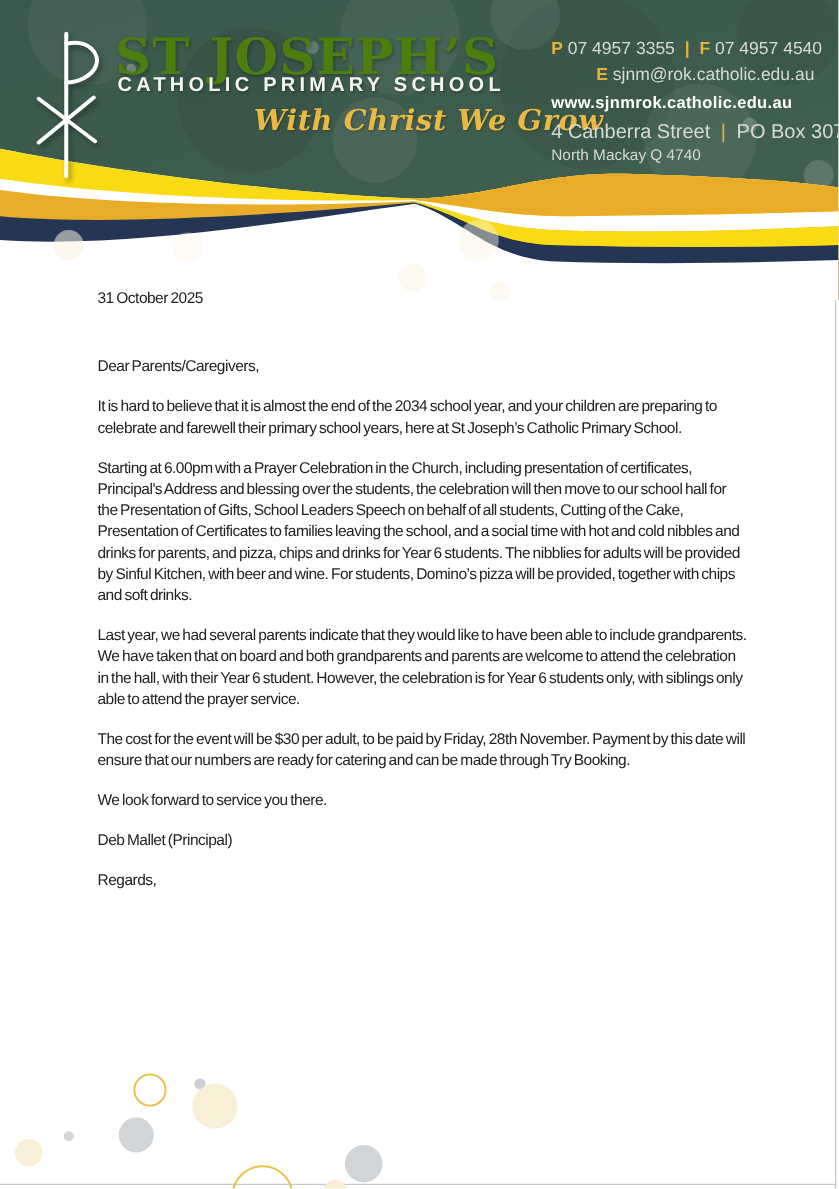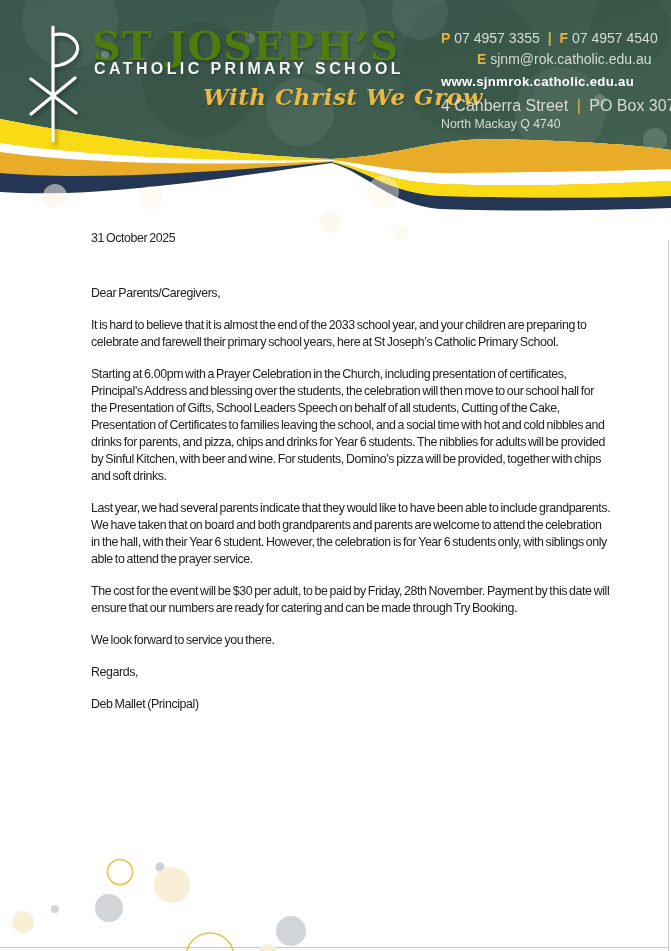--- a/index.html
+++ b/index.html
@@ -31,21 +31,21 @@
   .contact{position:absolute;left:441px;top:0;z-index:2;color:#d6dbd4;}
   .c-line{position:absolute;left:0;white-space:nowrap;font-size:14px;line-height:1;}
   .c1{top:31px;} .c2{top:52px;padding-left:36px;} .c3{top:75px;font-size:13.2px;font-weight:bold;color:#ffffff;letter-spacing:.3px;}
   .c4{top:98px;font-size:16px;} .c5{top:118px;font-size:12.3px;}
   .gold{color:#e8b23a;} .b{font-weight:bold;}
   .sep{padding:0 4px;}
   
   .letter{
     position:absolute;left:78px;top:230px;width:520px;z-index:2;
     color:#222222;font-size:12.4px;line-height:17px;
-    letter-spacing:-0.4px;word-spacing:-1px;margin-left:13px;
+    letter-spacing:-0.4px;word-spacing:-1px;
   }
   .letter p{margin:0 0 15px 0;}
   .letter p.date{margin-bottom:38px;}
   
   .edge-right{position:absolute;left:668px;top:240px;width:1px;height:711px;background:#c9c9c9;z-index:0;}
   .edge-bottom{position:absolute;left:0;top:947px;width:669px;height:1px;background:#c9c9c9;z-index:0;}
   .decor-svg{position:absolute;left:0;top:811px;z-index:1;display:block;}
 </style>
 </head>
 <body>
@@ -128,27 +128,27 @@
       <span>4 Canberra Street</span>
       <span class="gold sep">|</span>
       <span>PO Box 3077</span>
     </div>
     <div class="c-line c5">North Mackay Q 4740</div>
   </div>
 
   <div class="letter">
     <p class="date">31 October 2025</p>
     <p>Dear Parents/Caregivers,</p>
-    <p>It is hard to believe that it is almost the end of the 2033 school year, and your children are preparing to celebrate and farewell their primary school years, here at St Joseph’s Catholic Primary School.</p>
+    <p>It is hard to believe that it is almost the end of the 2034 school year, and your children are preparing to celebrate and farewell their primary school years, here at St Joseph’s Catholic Primary School.</p>
     <p>Starting at 6.00pm with a Prayer Celebration in the Church, including presentation of certificates, Principal's Address and blessing over the students, the celebration will then move to our school hall for the Presentation of Gifts, School Leaders Speech on behalf of all students, Cutting of the Cake, Presentation of Certificates to families leaving the school, and a social time with hot and cold nibbles and drinks for parents, and pizza, chips and drinks for Year 6 students. The nibblies for adults will be provided by Sinful Kitchen, with beer and wine. For students, Domino’s pizza will be provided, together with chips and soft drinks.</p>
     <p>Last year, we had several parents indicate that they would like to have been able to include grandparents. We have taken that on board and both grandparents and parents are welcome to attend the celebration in the hall, with their Year 6 student. However, the celebration is for Year 6 students only, with siblings only able to attend the prayer service.</p>
     <p>The cost for the event will be $30 per adult, to be paid by Friday, 28th November. Payment by this date will ensure that our numbers are ready for catering and can be made through Try Booking.</p>
     <p>We look forward to service you there.</p>
+    <p>Deb Mallet (Principal)</p>
     <p>Regards,</p>
-    <p>Deb Mallet (Principal)</p>
   </div>
 
   <svg class="decor-svg" width="340" height="140" viewBox="0 0 340 140">
     <circle cx="23" cy="111" r="11" fill="#f9efd6"></circle>
     <circle cx="55" cy="98" r="4" fill="#d2d5d8"></circle>
     <circle cx="109" cy="97" r="14" fill="#d2d5d8"></circle>
     <circle cx="120" cy="61" r="12.5" fill="none" stroke="#e7c44f" stroke-width="1.6"></circle>
     <circle cx="160" cy="56" r="4.5" fill="#ccd0d4"></circle>
     <circle cx="172" cy="74" r="18" fill="#f9efd6"></circle>
     <circle cx="210" cy="146" r="24" fill="none" stroke="#e7c44f" stroke-width="1.6"></circle>

